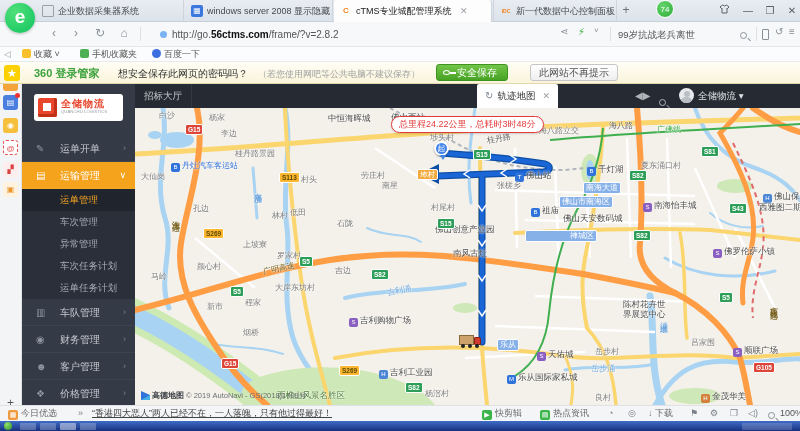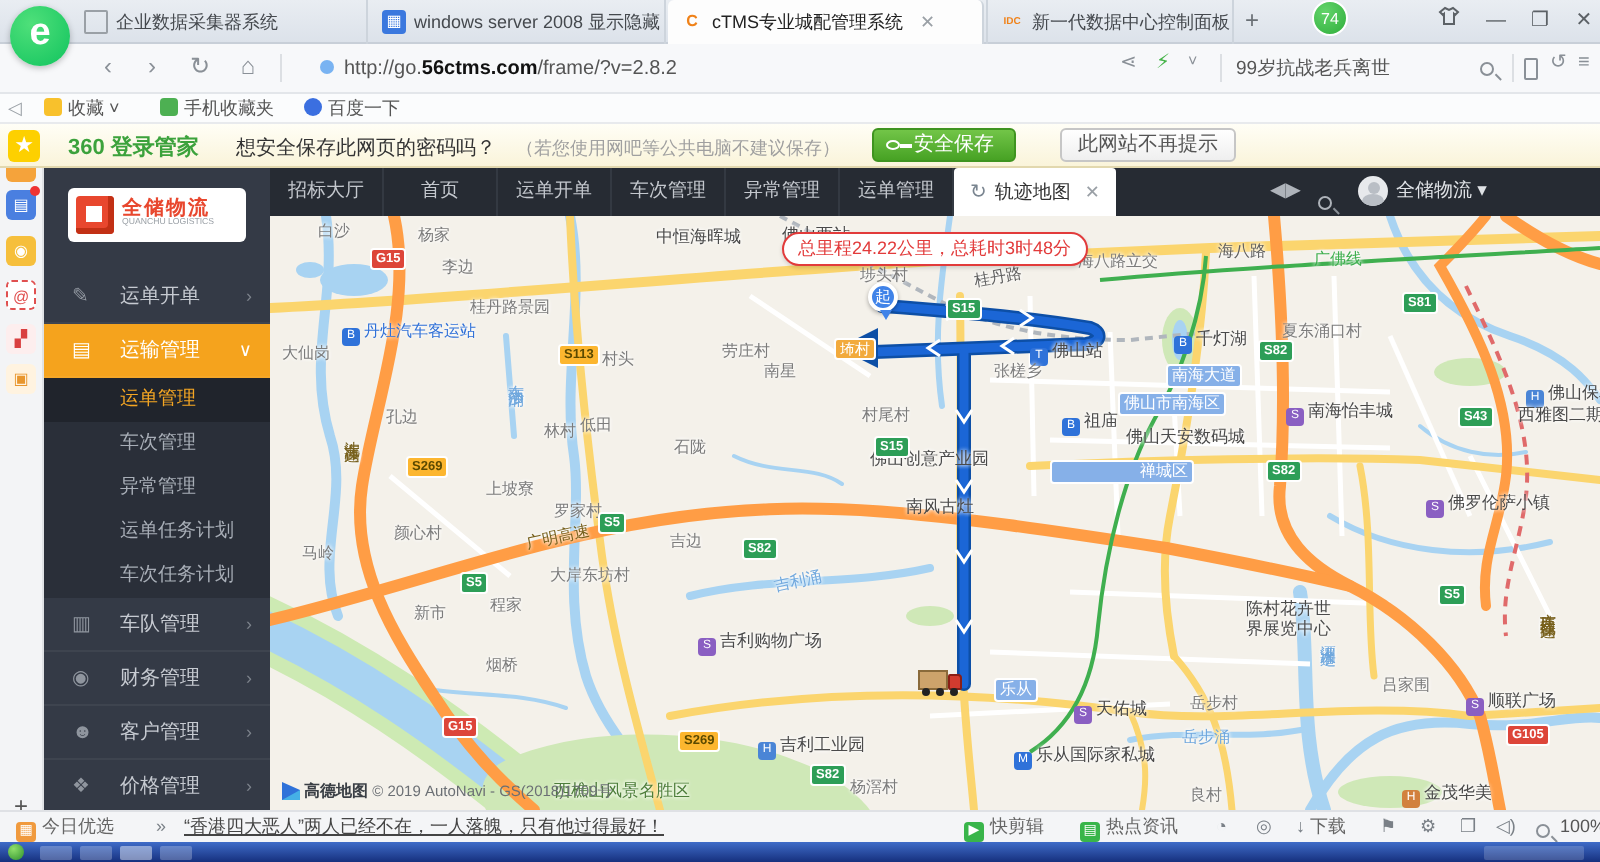--- a/index.html
+++ b/index.html
@@ -62,21 +62,21 @@
   .mi-ar { position:absolute; right:9px; top:0; font-size:9px; color:#7d838c; }
   .mi.hot { background:#f5a31d; color:#fff; }
   .mi.hot .mi-ic,.mi.hot .mi-ar { color:#fff; }
   .sub { background:#2a2f39; }
   .smi { height:22px; line-height:22px; font-size:9.5px; color:#a8aeb7; padding-left:38px; }
   .smi.act { background:#20242c; color:#f5a623; }
 
   
   #content { position:absolute; left:135px; top:0; width:665px; height:321px; }
   #apptabs { position:absolute; left:0; top:0; width:665px; height:24px; background:#262b33; }
-  #app-tabs { position:absolute; left:0; top:0; height:24px; display:flex; }
+  #app-tabs { position:absolute; left:0; top:0; height:24px; display:flex;flex-direction:column; }
   .atab { width:57px; height:24px; line-height:24px; text-align:center; color:#c3c7cd; font-size:9.5px; border-right:1px solid #333942; }
   #active-tab { position:absolute; left:342px; top:0; height:24px; background:#fff; color:#333; font-size:9.5px; line-height:24px; padding:0 8px; border-radius:2px 2px 0 0; }
   #active-tab .ref { color:#7a8590; margin-right:4px; font-size:10px; }
   #active-tab .x { color:#9aa0a6; margin-left:7px; font-size:9px; }
   .hdr-ic { position:absolute; top:0; height:24px; line-height:24px; color:#aeb3ba; font-size:10px; }
   #avatar { position:absolute; left:544px; top:4px; width:15px; height:15px; border-radius:50%; background:#e7e9ec; overflow:hidden; }
   #avatar:before { content:""; position:absolute; left:4.5px; top:2.5px; width:6px; height:6px; border-radius:50%; background:#b9bec5; }
   #avatar:after { content:""; position:absolute; left:2px; top:9px; width:11px; height:7px; border-radius:50%; background:#b9bec5; }
   #user-name { position:absolute; left:563px; top:0; height:24px; line-height:24px; color:#dfe2e6; font-size:9.5px; }
 
@@ -211,22 +211,22 @@
       <span id="logo-cn">全储物流</span>
       <span id="logo-en">QUANCHU LOGISTICS</span>
     </div>
     <nav id="menu">
         <div class="mi"><span class="mi-ic">✎</span><span>运单开单</span><span class="mi-ar">›</span></div>
         <div class="mi hot"><span class="mi-ic">▤</span><span>运输管理</span><span class="mi-ar">∨</span></div>
         <div class="sub">
           <div class="smi act">运单管理</div>
           <div class="smi">车次管理</div>
           <div class="smi">异常管理</div>
+          <div class="smi">车次任务计划</div>
           <div class="smi">运单任务计划</div>
-          <div class="smi">车次任务计划</div>
         </div>
         <div class="mi"><span class="mi-ic">▥</span><span>车队管理</span><span class="mi-ar">›</span></div>
         <div class="mi"><span class="mi-ic">◉</span><span>财务管理</span><span class="mi-ar">›</span></div>
         <div class="mi"><span class="mi-ic">☻</span><span>客户管理</span><span class="mi-ar">›</span></div>
         <div class="mi"><span class="mi-ic">❖</span><span>价格管理</span><span class="mi-ar">›</span></div>
       </nav>
   </div>
 
   <div id="content">
     <div id="apptabs">

